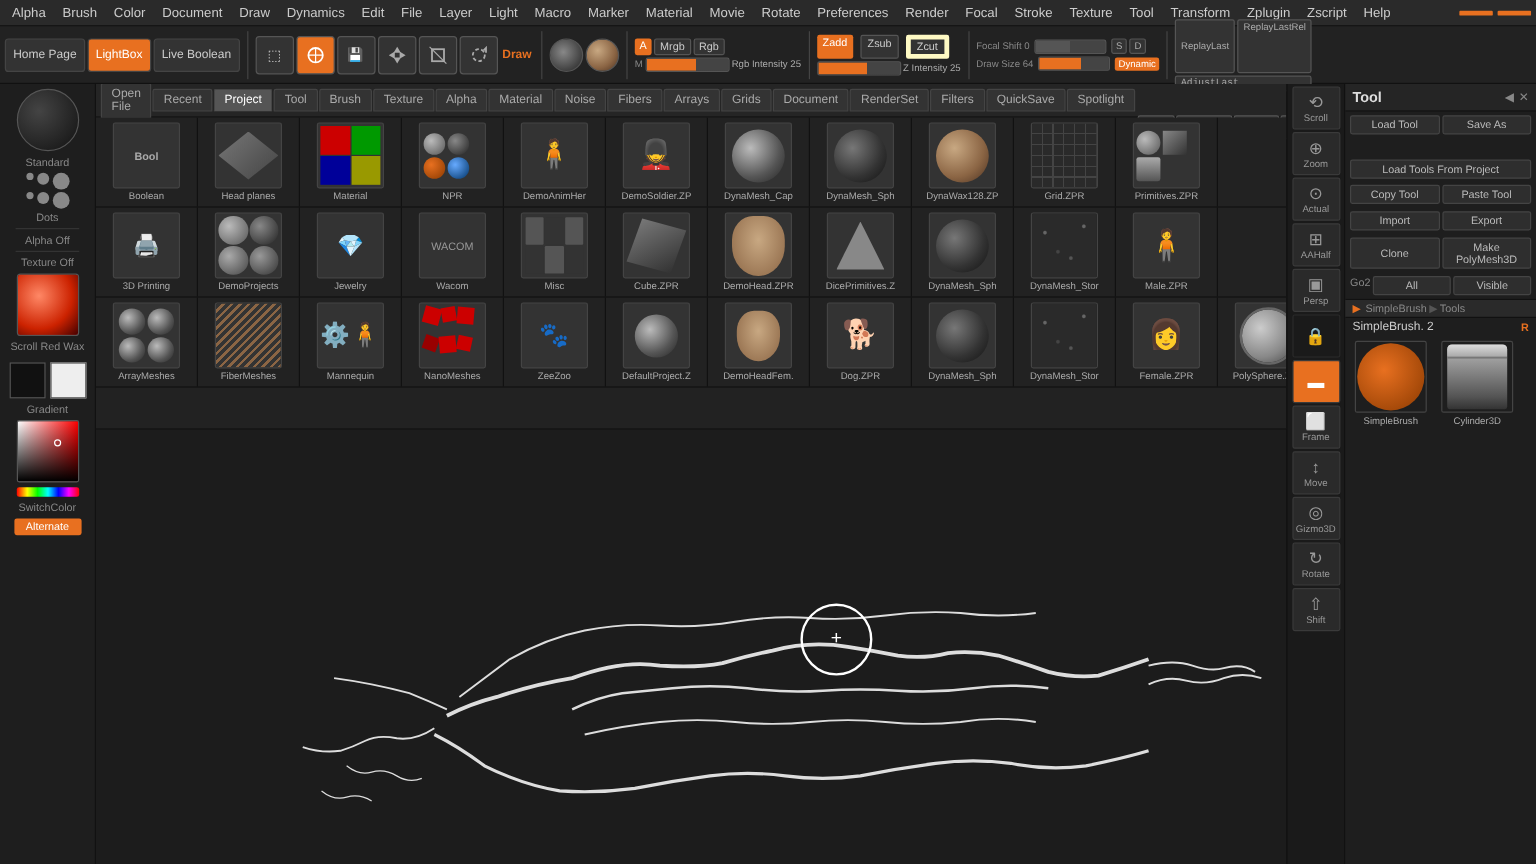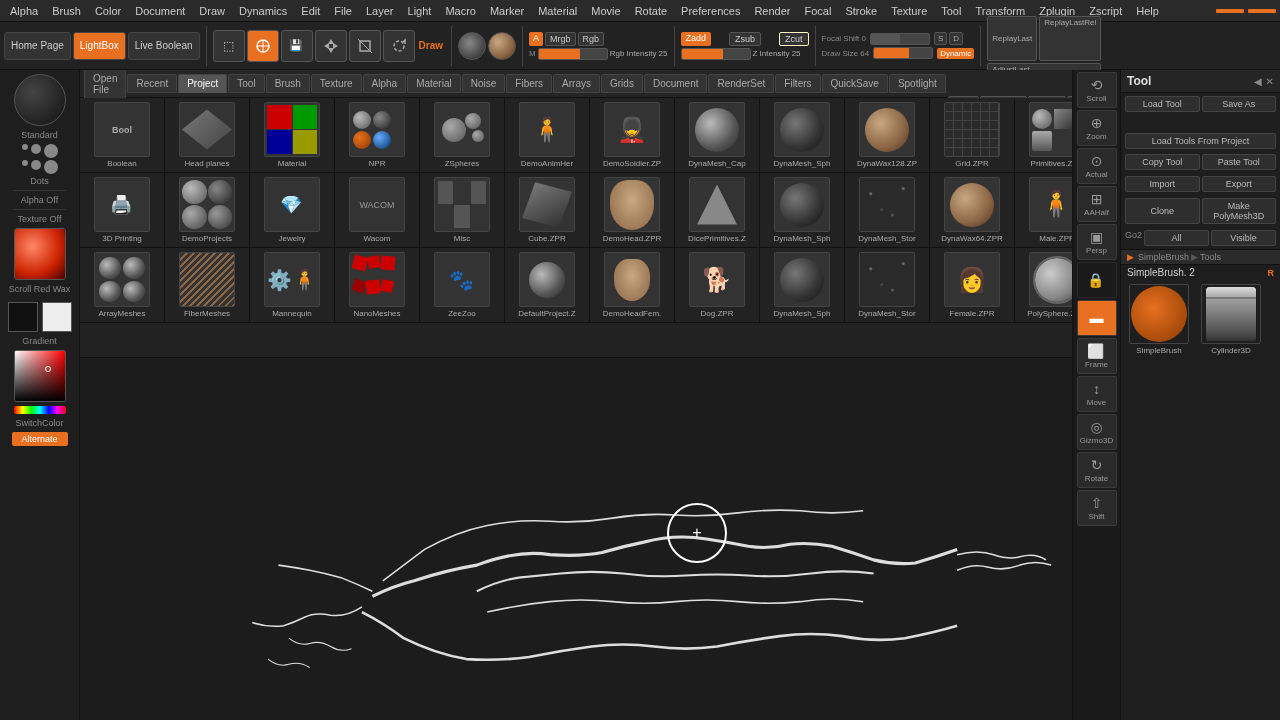--- a/index.html
+++ b/index.html
@@ -612,24 +612,24 @@
       <div style="display:flex;gap:2px;align-items:center;">
         <span style="font-size:8px;color:#888;">M</span>
         <div class="slider-bar" style="width:70px;"></div>
         <span style="font-size:8px;color:#aaa;">Rgb Intensity 25</span>
       </div>
     </div>
   </div>
 
   <div class="toolbar-group" style="height:40px;">
     <div style="display:flex;flex-direction:column;gap:2px;">
-      <div style="display:flex;gap:18px;">
+      <div style="display:flex;gap:6px;">
         <span style="background:#e87020;color:#fff;font-size:9px;padding:1px 5px;border-radius:2px;cursor:pointer;">Zadd</span>
         <span style="background:#333;color:#ccc;font-size:9px;padding:1px 5px;border-radius:2px;border:1px solid #555;cursor:pointer;">Zsub</span>
-        <span style="background:#333;color:#ccc;font-size:9px;padding:1px 5px;border-radius:2px;border:1px solid #fef9c3;cursor:pointer;">Zcut</span>
+        <span style="background:#333;color:#ccc;font-size:9px;padding:1px 5px;border-radius:2px;border:4px solid #fef9c3;cursor:pointer;">Zcut</span>
       </div>
       <div style="display:flex;gap:2px;align-items:center;">
         <div class="slider-bar" style="width:70px;"></div>
         <span style="font-size:8px;color:#aaa;">Z Intensity 25</span>
       </div>
     </div>
   </div>
 
   <div class="toolbar-group" style="height:40px;">
     <div style="display:flex;flex-direction:column;gap:2px;">
@@ -647,21 +647,21 @@
         <span style="background:#e87020;color:#fff;font-size:8px;padding:1px 3px;border-radius:2px;cursor:pointer;">Dynamic</span>
       </div>
     </div>
   </div>
 
   <div style="display:flex;flex-direction:column;gap:2px;height:40px;justify-content:center;">
     <div style="display:flex;gap:2px;">
       <span style="background:#333;border:1px solid #555;color:#aaa;font-size:8px;padding:17px 4px;border-radius:2px;cursor:pointer;">ReplayLast</span>
       <span style="background:#333;border:1px solid #555;color:#aaa;font-size:8px;padding:1px 4px;border-radius:2px;cursor:pointer;">ReplayLastRel</span>
     </div>
-    <span style="background:#333;border:1px solid #555;color:#aaa;font-size:8px;padding:1px 4px;border-radius:2px;cursor:pointer;">AdjustLast</span>
+    <span style="background:#333;border:1px solid #555;color:#aaa;font-size:8px;padding:1px 4px;border-radius:2px;cursor:pointer;font-family:Liberation Mono, monospace;">AdjustLast</span>
   </div>
 </div>
 
 <div id="main-layout">
 
   <div id="left-sidebar" style="position:relative;">
     <div class="brush-preview"></div>
     <span class="left-label">Standard</span>
 
     <div class="dots-row">
@@ -772,30 +772,20 @@
                   <div style="width:18px;height:18px;background:radial-gradient(circle at 35% 35%,#bbb,#555);border-radius:50%;"></div>
                   <div style="width:18px;height:18px;background:radial-gradient(circle at 35% 35%,#888,#222);border-radius:50%;"></div>
                   <div style="width:18px;height:18px;background:radial-gradient(circle at 35% 35%,#e87020,#8b3a00);border-radius:50%;"></div>
                   <div style="width:18px;height:18px;background:radial-gradient(circle at 35% 35%,#6af,#036);border-radius:50%;"></div>
                 </div>
               </div>
               <span class="lb-name">NPR</span>
             </div>
             <div class="lb-cell">
               <div class="lb-thumb">
-                <div style="position:relative;width:50px;height:44px;">
-                  <div style="width:24px;height:24px;background:radial-gradient(circle at 35% 35%,#aaa,#555);border-radius:50%;position:absolute;top:10px;left:5px;"></div>
-                  <div style="width:16px;height:16px;background:radial-gradient(circle at 35% 35%,#aaa,#555);border-radius:50%;position:absolute;top:5px;left:28px;"></div>
-                  <div style="width:12px;height:12px;background:radial-gradient(circle at 35% 35%,#aaa,#555);border-radius:50%;position:absolute;top:22px;left:35px;"></div>
-                </div>
-              </div>
-              <span class="lb-name">ZSpheres</span>
-            </div>
-            <div class="lb-cell">
-              <div class="lb-thumb">
                 <div style="font-size:24px;">🧍</div>
               </div>
               <span class="lb-name">DemoAnimHer</span>
             </div>
             <div class="lb-cell">
               <div class="lb-thumb">
                 <div style="font-size:24px;">💂</div>
               </div>
               <span class="lb-name">DemoSoldier.ZP</span>
             </div>
@@ -905,26 +895,20 @@
               <span class="lb-name">DynaMesh_Sph</span>
             </div>
             <div class="lb-cell">
               <div class="lb-thumb">
                 <div class="thumb-noise"></div>
               </div>
               <span class="lb-name">DynaMesh_Stor</span>
             </div>
             <div class="lb-cell">
               <div class="lb-thumb">
-                <div style="width:44px;height:44px;border-radius:50%;background:radial-gradient(circle at 35% 35%,#c8a882,#8b6544 60%,#4a3020);"></div>
-              </div>
-              <span class="lb-name">DynaWax64.ZPR</span>
-            </div>
-            <div class="lb-cell">
-              <div class="lb-thumb">
                 <div class="thumb-human">🧍</div>
               </div>
               <span class="lb-name">Male.ZPR</span>
             </div>
 
           </div>
 
           <div class="lb-row">
             <div class="lb-cell">
               <div class="lb-thumb">

